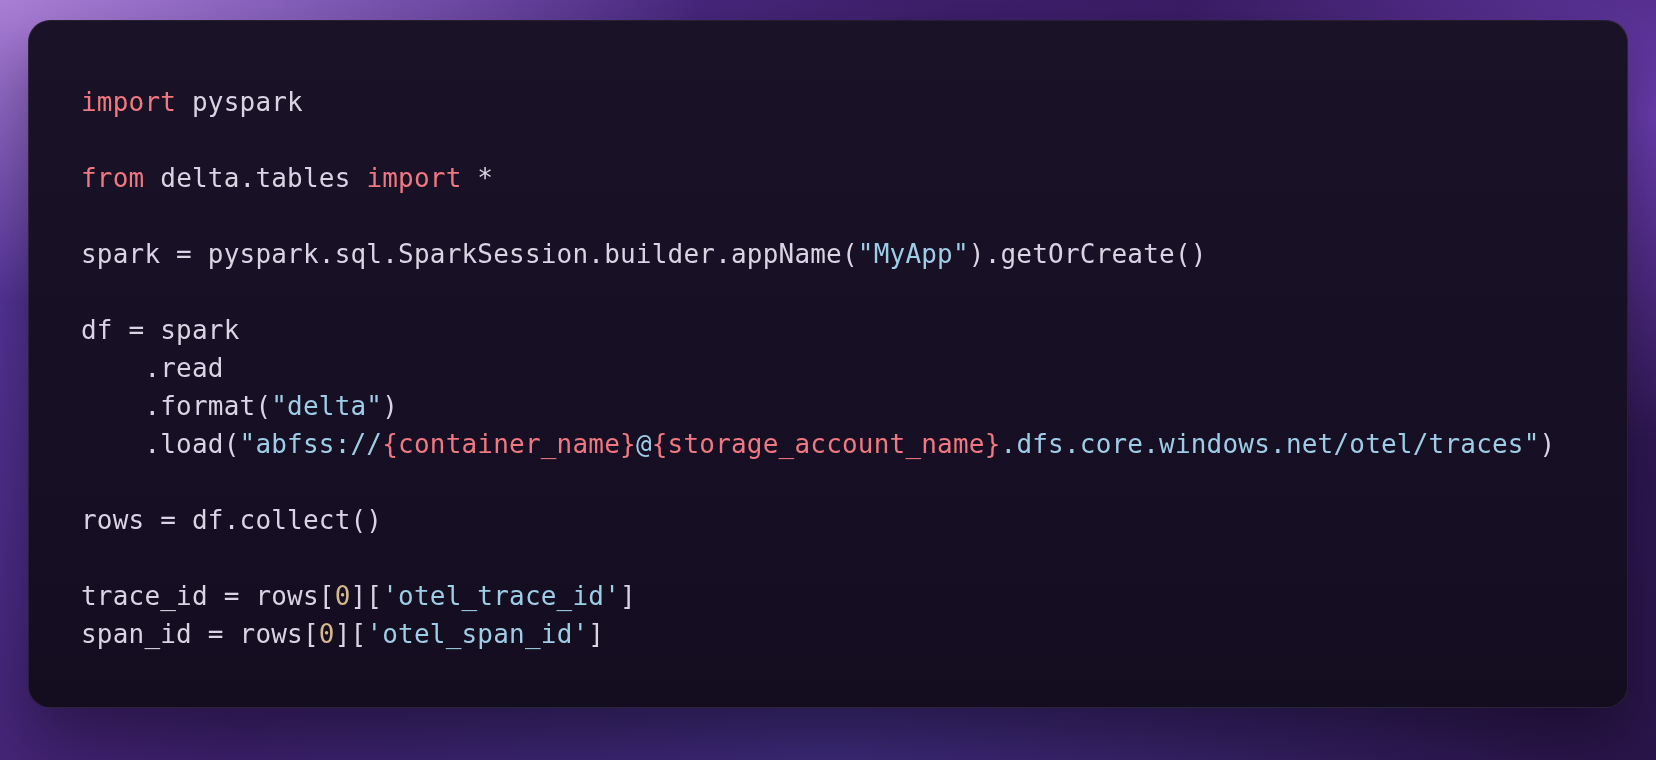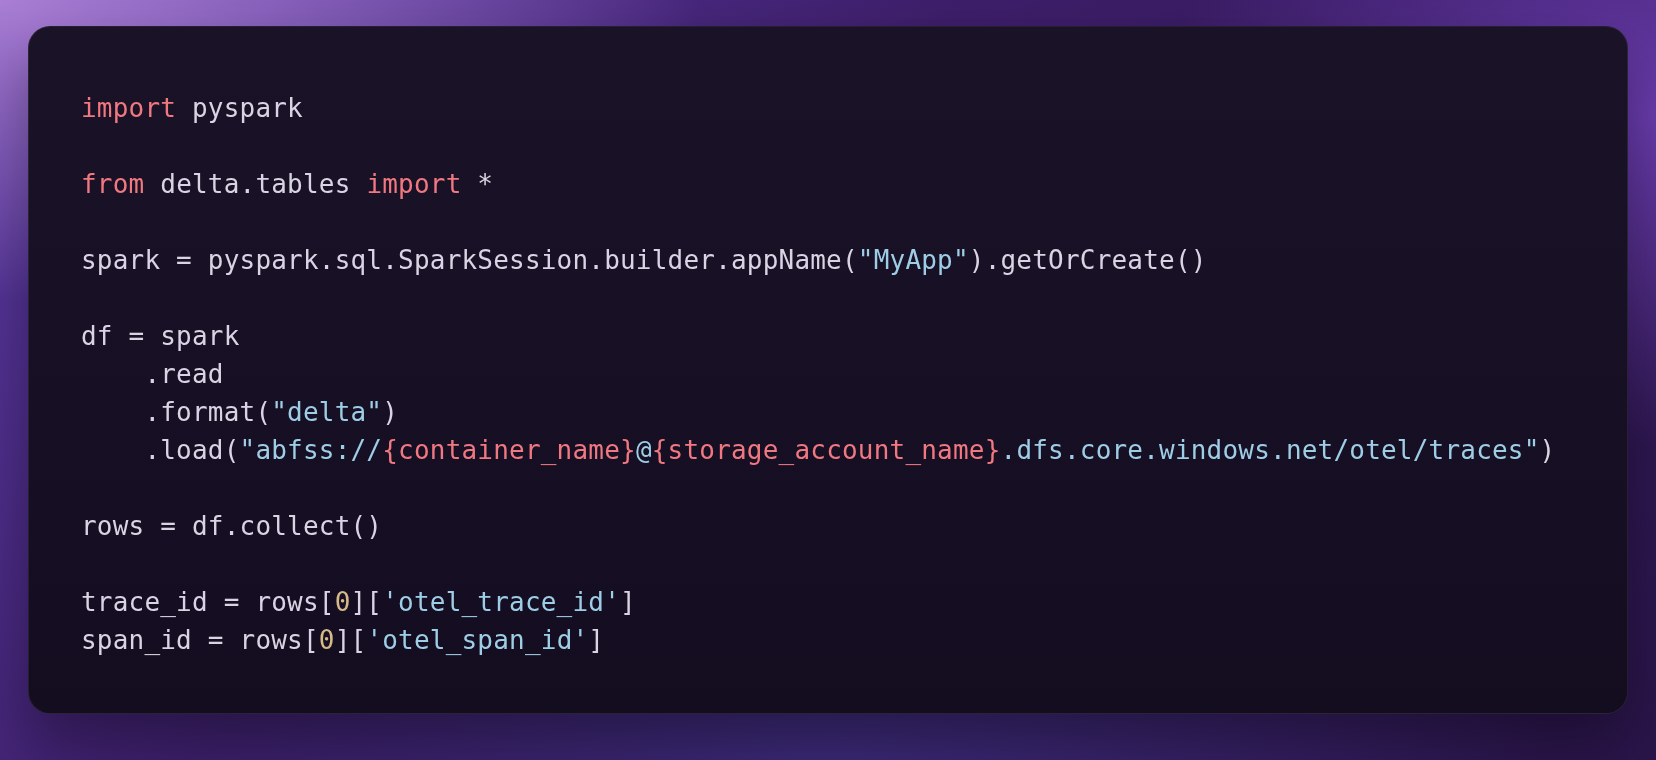--- a/index.html
+++ b/index.html
@@ -13,21 +13,21 @@
     width: 1656px; height: 760px;
     background:
       radial-gradient(1400px 600px at 0% 0%, #a97ed4 0%, rgba(169,126,212,0) 50%),
       radial-gradient(900px 600px at 100% 15%, #6a3cae 0%, rgba(106,60,174,0) 55%),
       radial-gradient(1200px 700px at 50% 100%, #3c2a79 0%, rgba(60,42,121,0) 60%),
       linear-gradient(135deg, #5d3ca8 0%, #3d1e6a 40%, #2a154a 100%);
     display: flex;
     align-items: flex-start;
     justify-content: center;
     box-sizing: border-box;
-    padding-top: 26px;
+    padding-top: 20px;
   }
 
   .code-card {
     width: 1600px;
     box-sizing: border-box;
     background: linear-gradient(180deg, #1a1226 0%, #170f24 55%, #140d20 100%);
     border: 1px solid rgba(255,255,255,0.08);
     border-radius: 22px;
     padding: 62px 52px 54px 52px;
     box-shadow: 0 30px 60px rgba(0,0,0,0.35);

